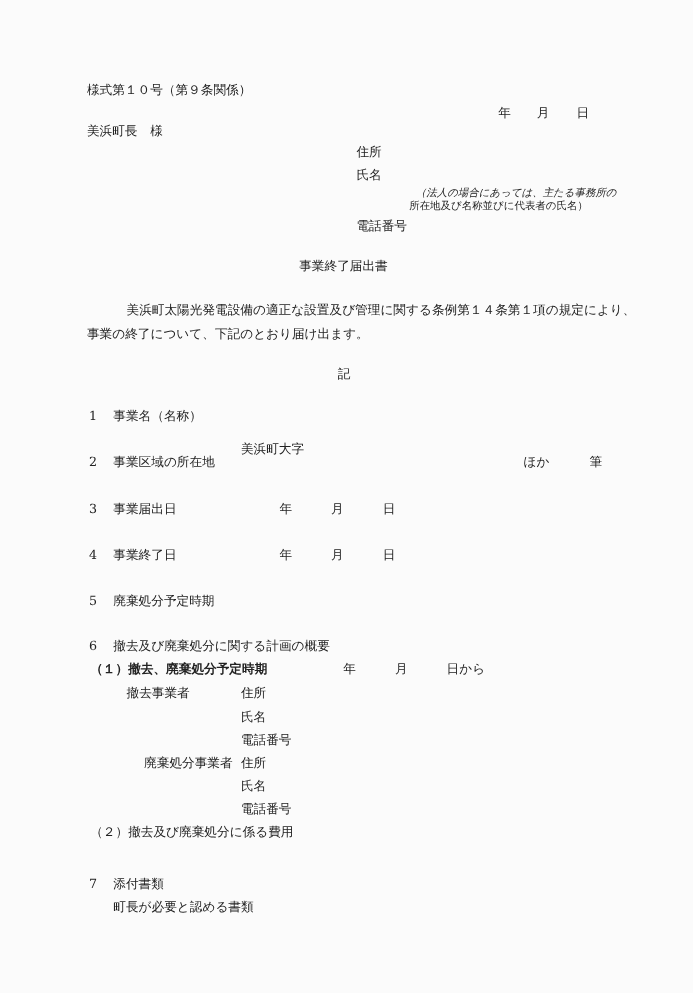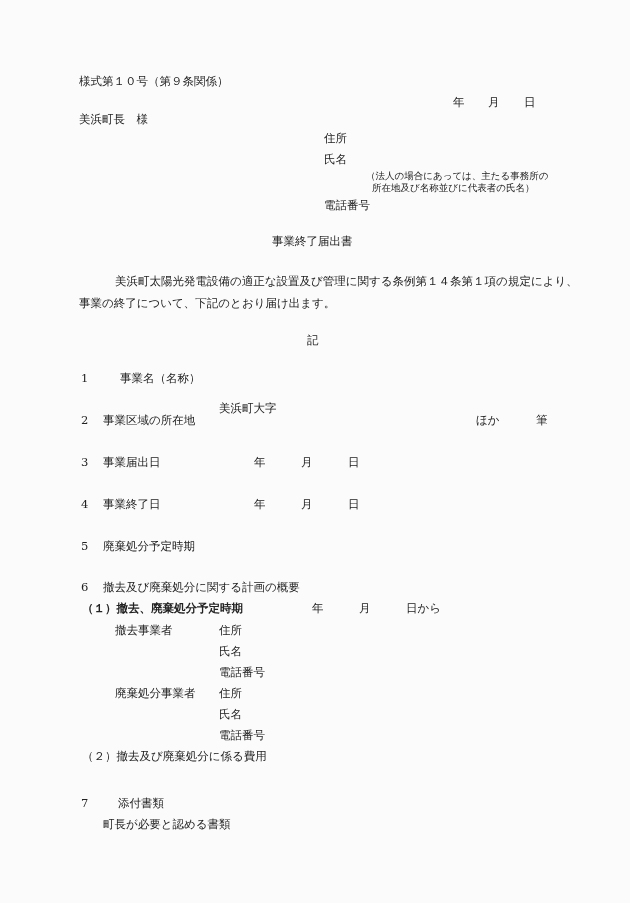--- a/index.html
+++ b/index.html
@@ -15,33 +15,33 @@
 
 <div>
   <span class="t" style="left:79px;top:74px;">様式第１０号（第９条関係）</span>
   <span class="t" style="left:453px;top:95px;">年</span>
   <span class="t" style="left:488px;top:95px;">月</span>
   <span class="t" style="left:524px;top:95px;">日</span>
   <span class="t" style="left:79px;top:112px;">美浜町長　様</span>
 
   <span class="t" style="left:324px;top:131px;">住所</span>
   <span class="t" style="left:324px;top:152px;">氏名</span>
-  <span class="t small" style="left:366px;top:170px;">（法人の場合にあっては、主たる事務所の</span>
+  <span class="t small" style="left:378px;top:170px;font-style:italic;">（法人の場合にあっては、主たる事務所の</span>
   <span class="t small" style="left:372px;top:182px;">所在地及び名称並びに代表者の氏名）</span>
   <span class="t" style="left:324px;top:198px;">電話番号</span>
 
   <span class="t" style="left:272px;top:234px;">事業終了届出書</span>
 
   <span class="t" style="left:91px;top:274px;margin-left:24px;">美浜町太陽光発電設備の適正な設置及び管理に関する条例第１４条第１項の規定により、</span>
   <span class="t" style="left:79px;top:296px;">事業の終了について、下記のとおり届け出ます。</span>
 
   <span class="t" style="left:307px;top:333px;">記</span>
 
   <span class="t" style="left:81px;top:371px;">1</span>
-  <span class="t" style="left:103px;top:371px;margin-left:17px;">事業名（名称）</span>
+  <span class="t" style="left:103px;top:371px;">事業名（名称）</span>
 
   <span class="t" style="left:81px;top:413px;">2</span>
   <span class="t" style="left:103px;top:413px;">事業区域の所在地</span>
   <span class="t" style="left:219px;top:401px;">美浜町大字</span>
   <span class="t" style="left:476px;top:413px;">ほか</span>
   <span class="t" style="left:536px;top:413px;">筆</span>
 
   <span class="t" style="left:81px;top:455px;">3</span>
   <span class="t" style="left:103px;top:455px;">事業届出日</span>
   <span class="t" style="left:254px;top:455px;">年</span>
@@ -62,23 +62,23 @@
   <span class="t" style="left:82px;top:601px;font-weight:bold;">（１）撤去、廃棄処分予定時期</span>
   <span class="t" style="left:312px;top:601px;">年</span>
   <span class="t" style="left:359px;top:601px;">月</span>
   <span class="t" style="left:406px;top:601px;">日から</span>
 
   <span class="t" style="left:115px;top:623px;">撤去事業者</span>
   <span class="t" style="left:219px;top:623px;">住所</span>
   <span class="t" style="left:219px;top:644px;">氏名</span>
   <span class="t" style="left:219px;top:665px;">電話番号</span>
 
-  <span class="t" style="left:115px;top:686px;">廃棄処分事業者</span>
+  <span class="t" style="left:131px;top:686px;">廃棄処分事業者</span>
   <span class="t" style="left:219px;top:686px;">住所</span>
   <span class="t" style="left:219px;top:707px;">氏名</span>
   <span class="t" style="left:219px;top:728px;">電話番号</span>
 
   <span class="t" style="left:82px;top:749px;">（２）撤去及び廃棄処分に係る費用</span>
 
   <span class="t" style="left:81px;top:796px;">7</span>
-  <span class="t" style="left:118px;top:796px;">添付書類</span>
+  <span class="t" style="left:103px;top:796px;">添付書類</span>
   <span class="t" style="left:103px;top:817px;">町長が必要と認める書類</span>
 </div>
 
 </body></html>

